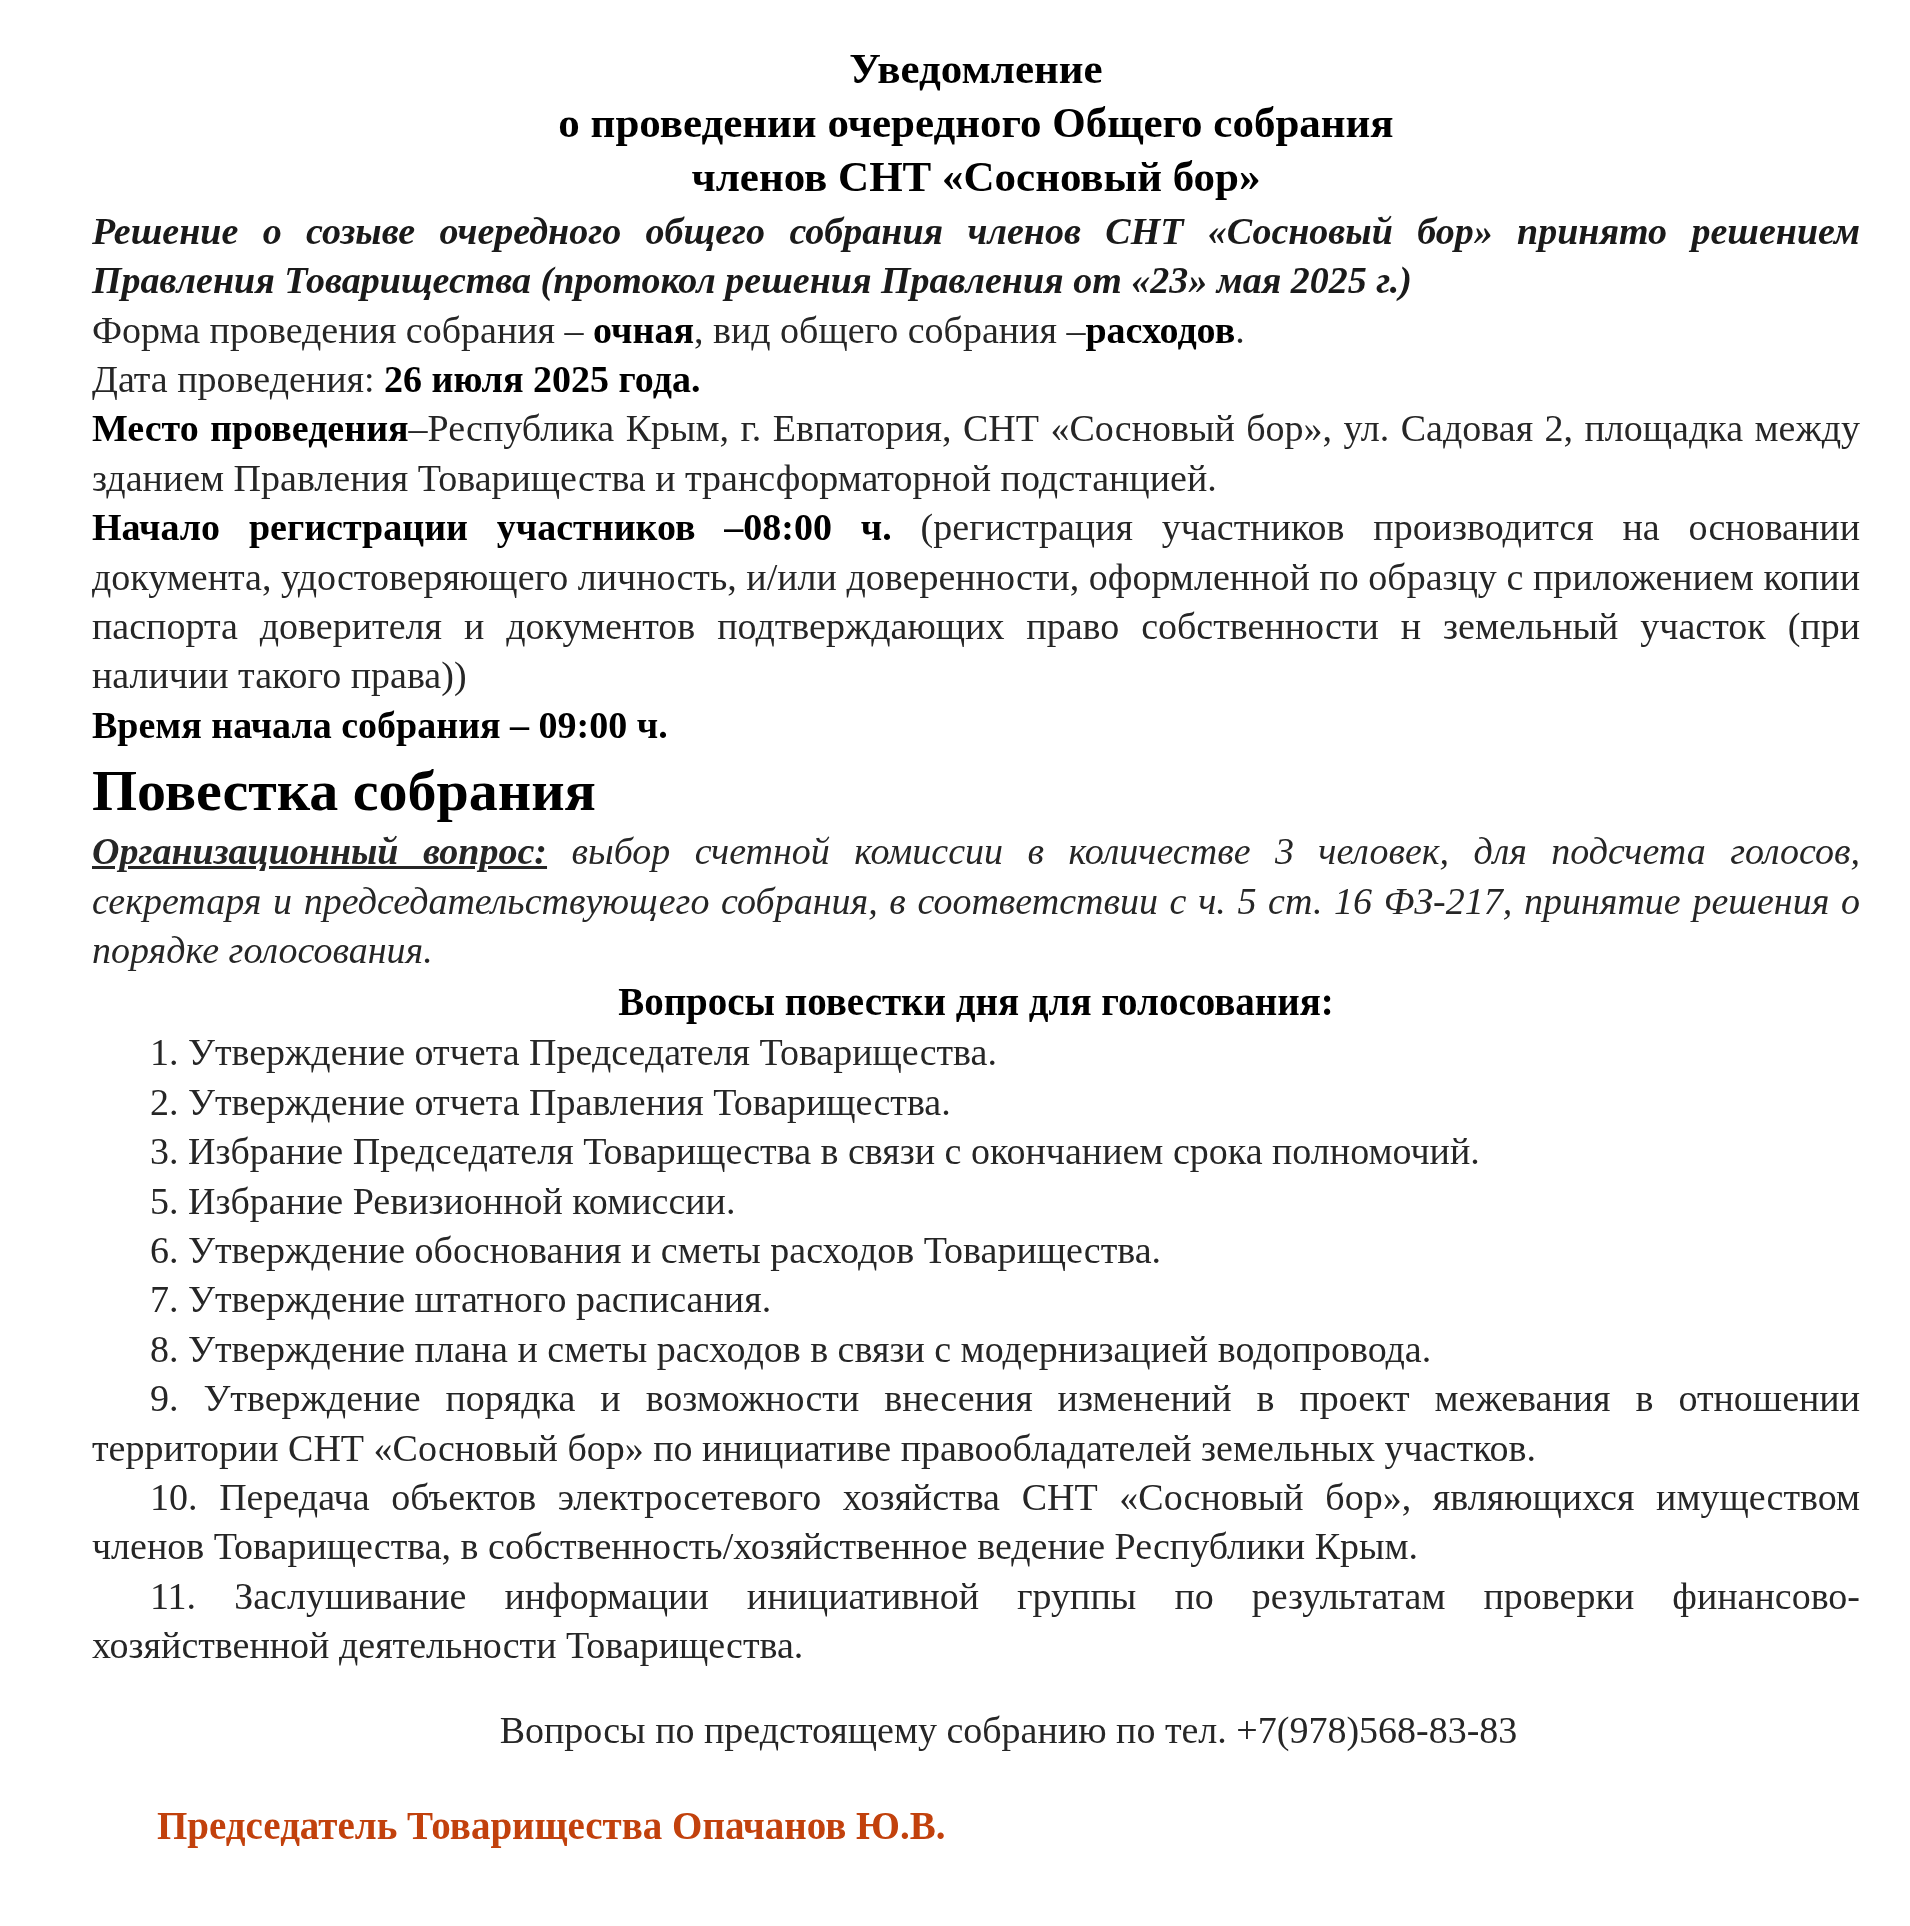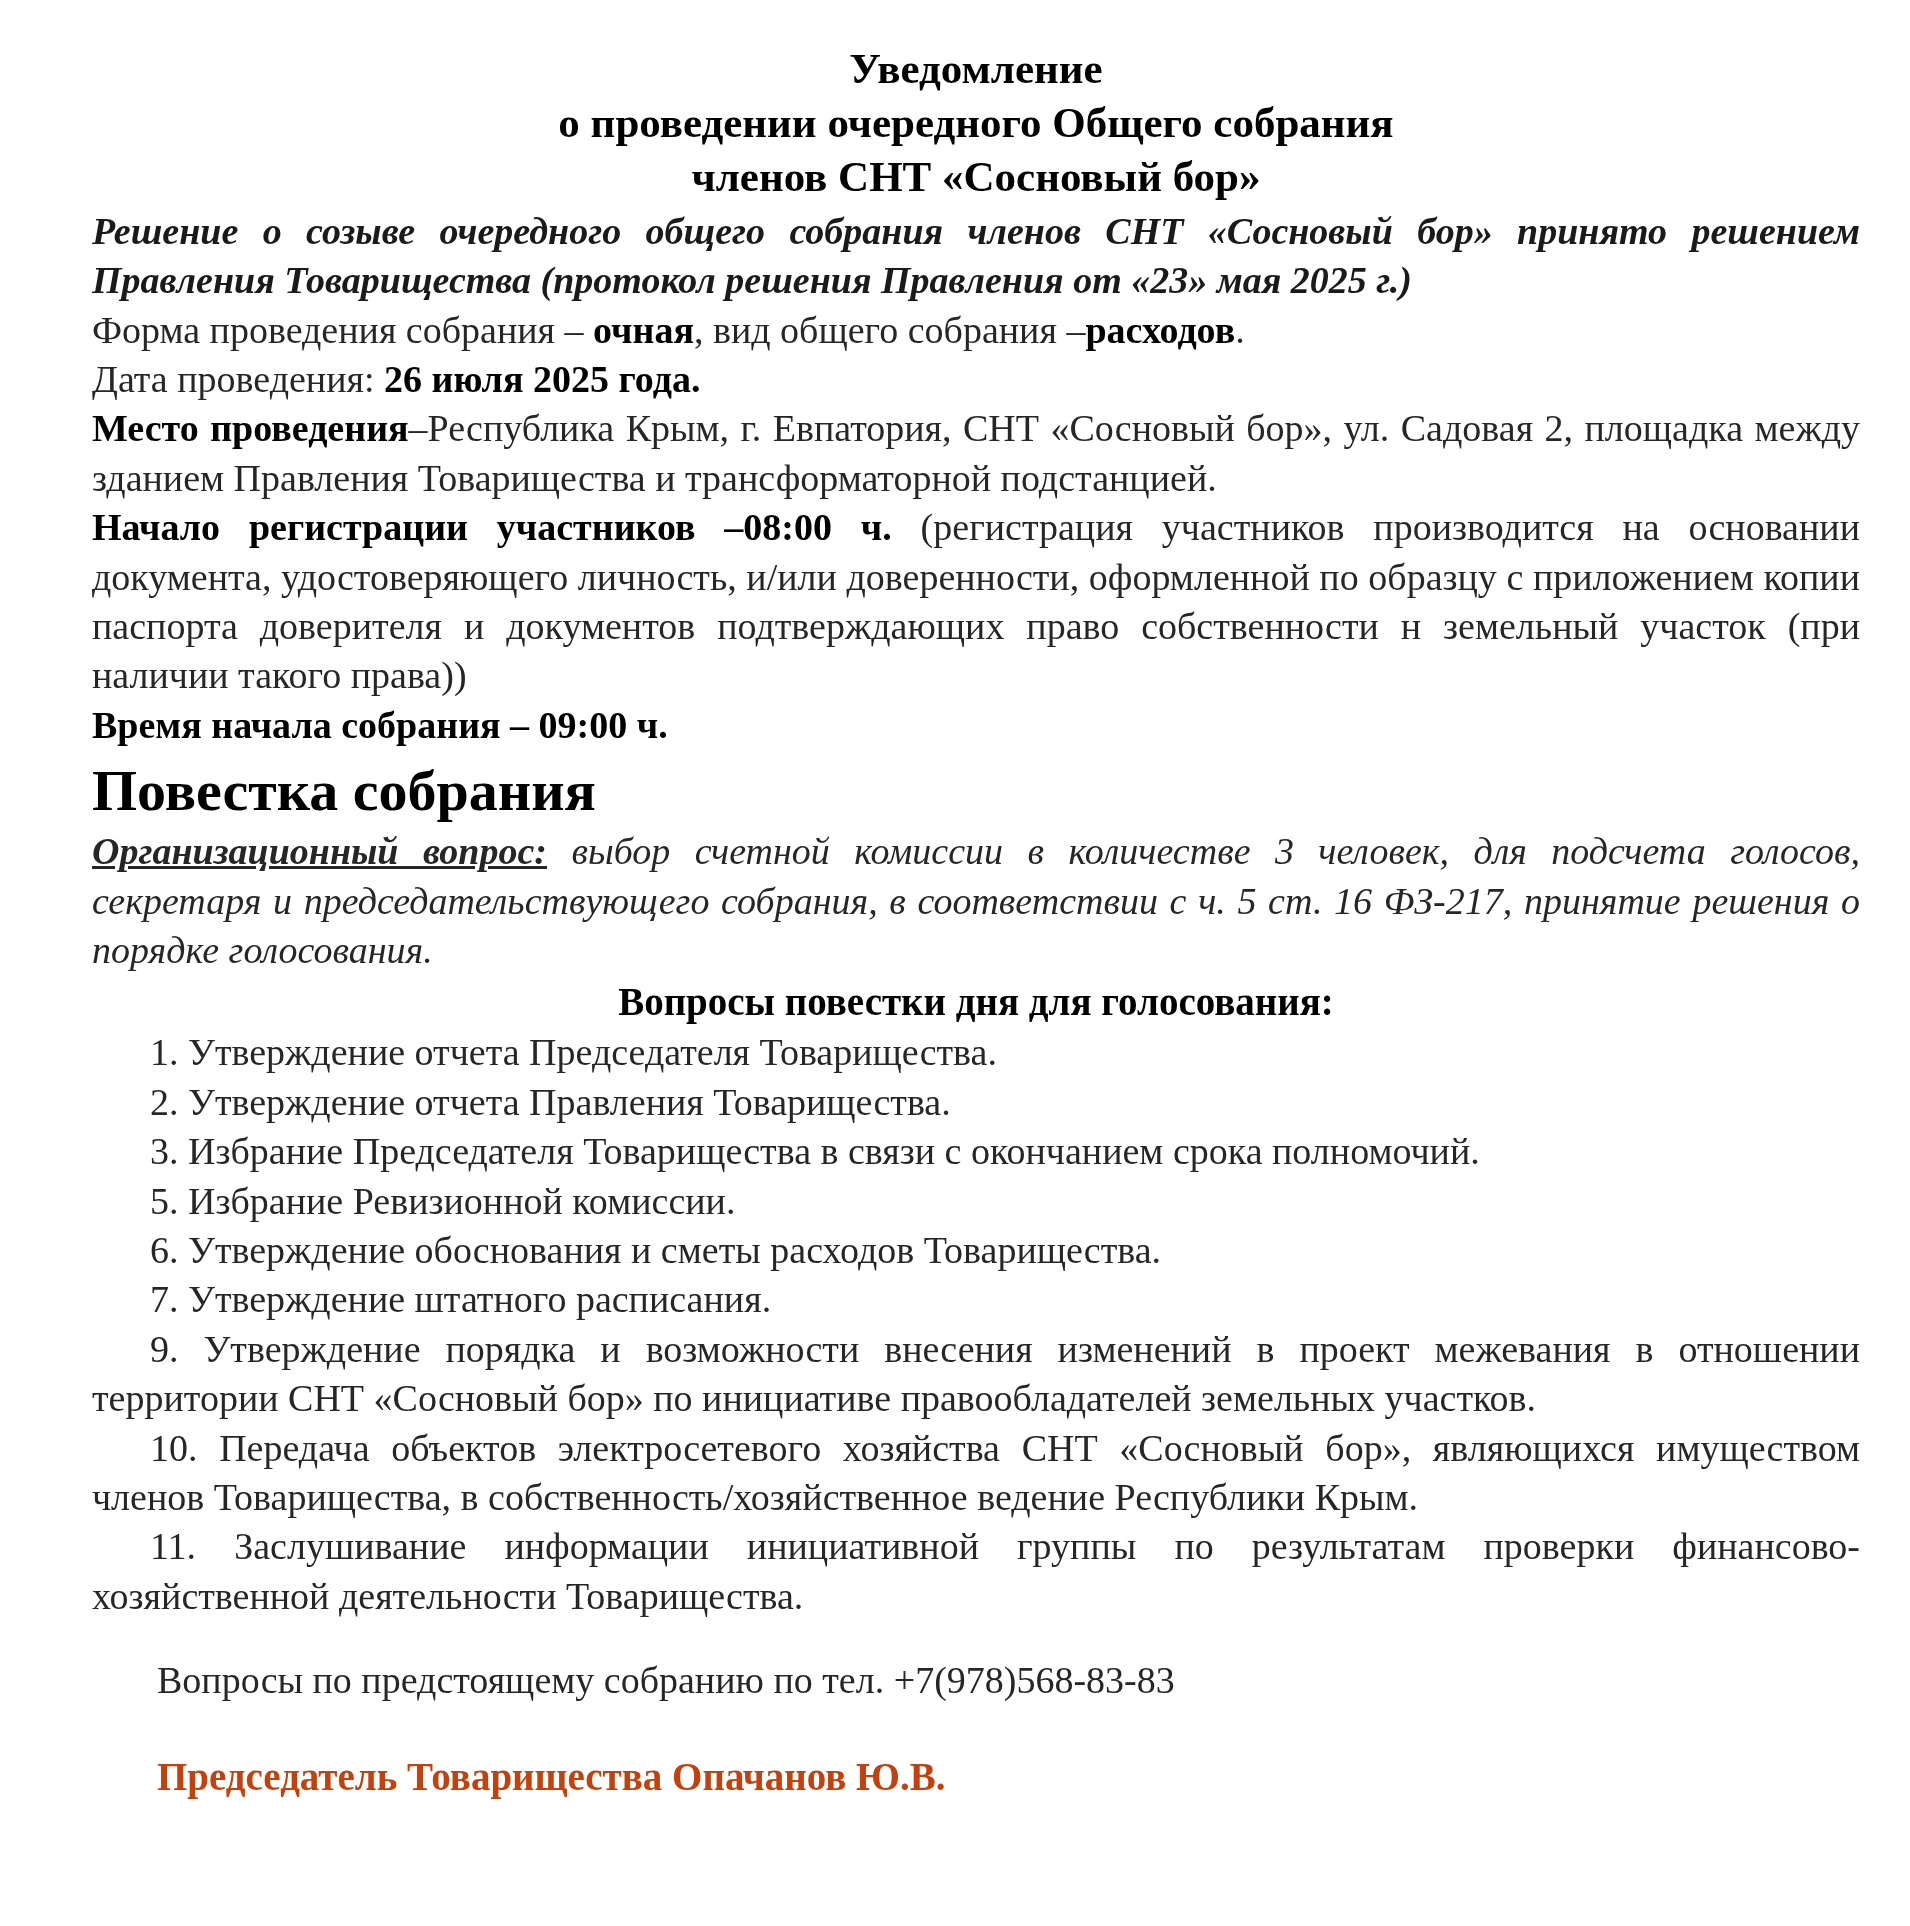--- a/index.html
+++ b/index.html
@@ -98,21 +98,21 @@
     font-weight: bold;
     font-size: 39px;
     line-height: 1.3;
     text-indent: 65px;
     color: #c2410c;
     text-align: left;
   }
 
   .contact {
     text-indent: 65px;
-    text-align: left;
+    text-align: center;
     font-family: Liberation Serif, serif;
   }
 </style>
 </head>
 <body>
 
 <div class="page">
   <div class="doc-body">
 
     <div class="title-block">
@@ -138,20 +138,21 @@
     <p class="org-question"><span class="lead">Организационный вопрос:</span><span> выбор счетной комиссии в количестве 3 человек, для подсчета голосов, секретаря и председательствующего собрания, в соответствии с ч. 5 ст. 16 ФЗ-217, принятие решения о порядке голосования.</span></p>
 
     <div class="subsection-heading">Вопросы повестки дня для голосования:</div>
 
     <p class="list-item">1. Утверждение отчета Председателя Товарищества.</p>
     <p class="list-item">2. Утверждение отчета Правления Товарищества.</p>
     <p class="list-item">3. Избрание Председателя Товарищества в связи с окончанием срока полномочий.</p>
     <p class="list-item">5. Избрание Ревизионной комиссии.</p>
     <p class="list-item">6. Утверждение обоснования и сметы расходов Товарищества.</p>
     <p class="list-item">7. Утверждение штатного расписания.</p>
+    <p class="list-item">8. Утверждение плана и сметы расходов в связи с модернизацией водопровода.</p>
     <p class="list-item">9. Утверждение порядка и возможности внесения изменений в проект межевания в отношении территории СНТ «Сосновый бор» по инициативе правообладателей земельных участков.</p>
     <p class="list-item">10. Передача объектов электросетевого хозяйства СНТ «Сосновый бор», являющихся имуществом членов Товарищества, в собственность/хозяйственное ведение Республики Крым.</p>
     <p class="list-item">11. Заслушивание информации инициативной группы по результатам проверки финансово-хозяйственной деятельности Товарищества.</p>
 
     <div class="spacer-md"></div>
 
     <p class="contact">Вопросы по предстоящему собранию по тел. +7(978)568-83-83</p>
 
     <div class="spacer-lg"></div>
 

